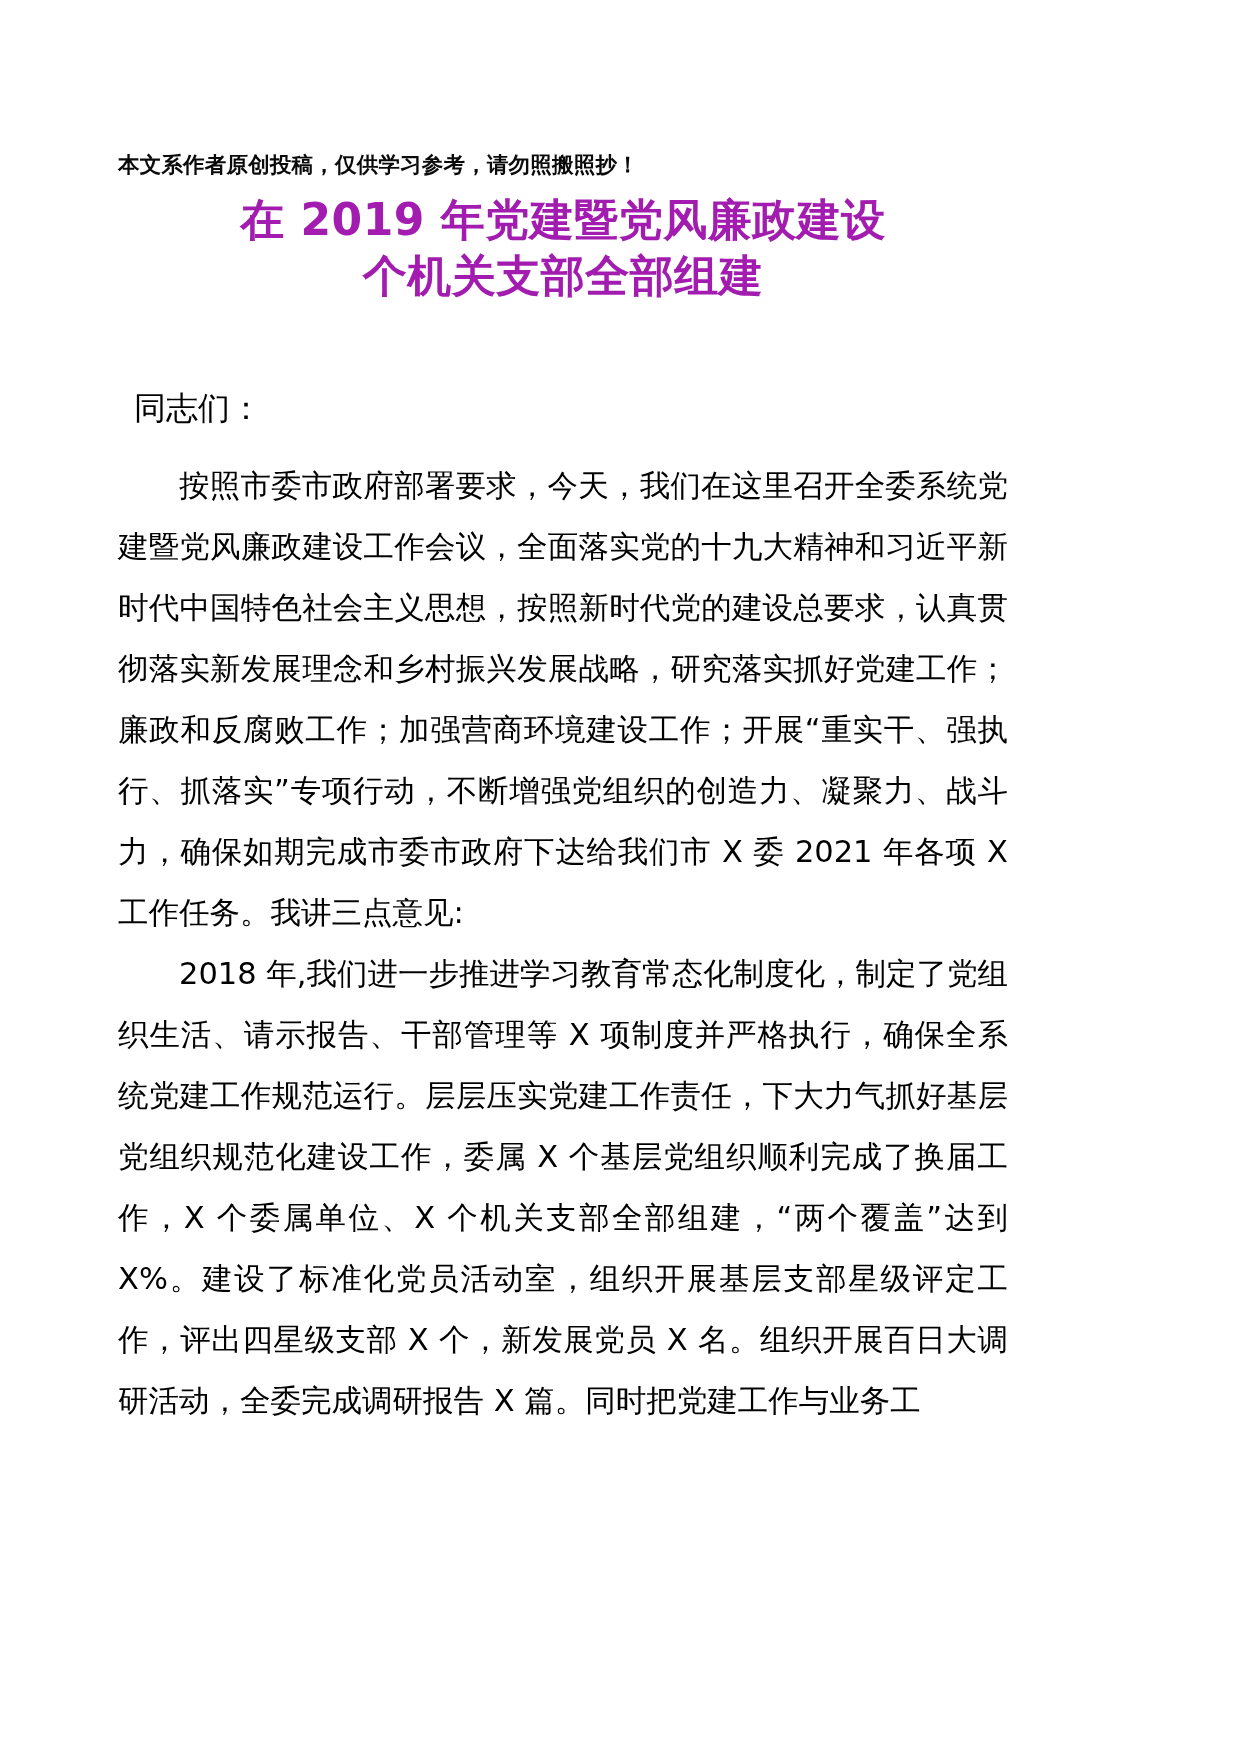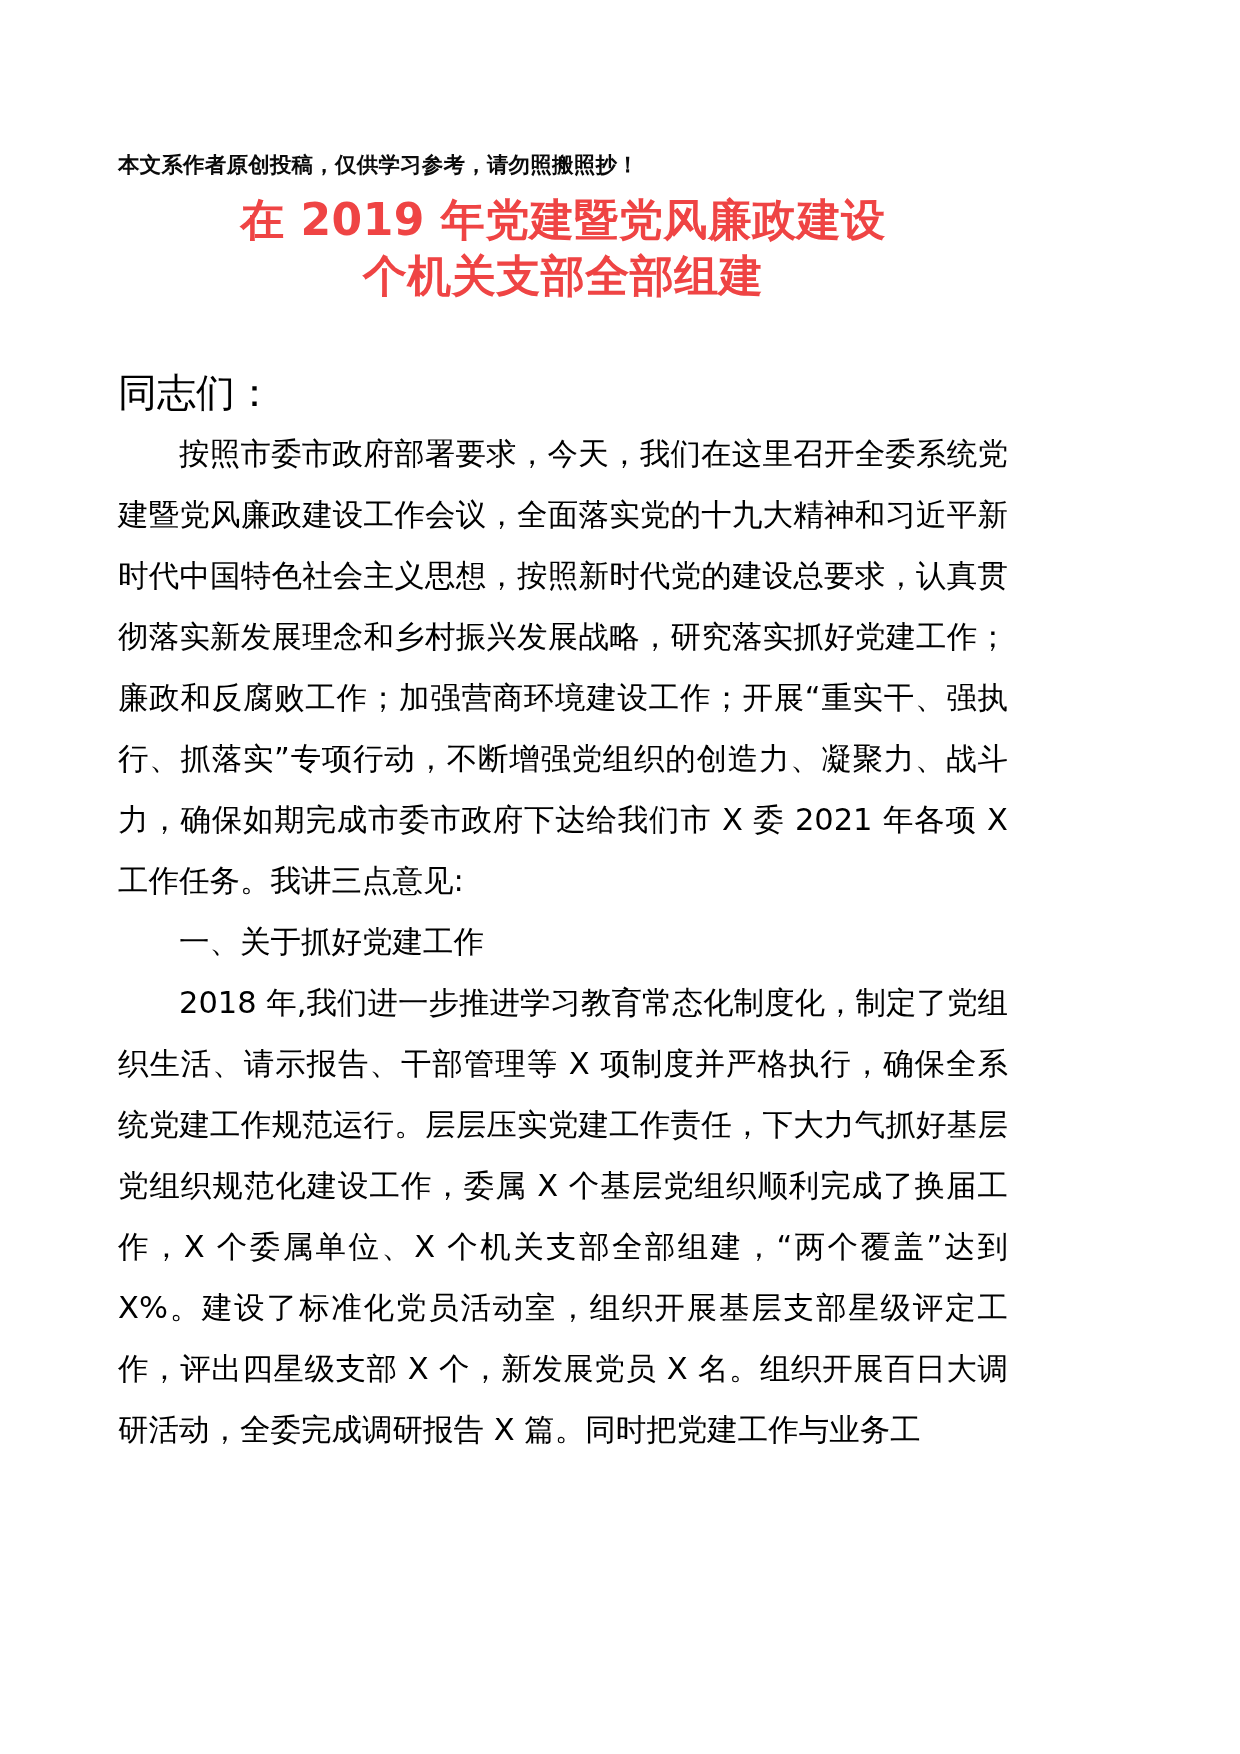--- a/index.html
+++ b/index.html
@@ -42,21 +42,21 @@
   
   .doc-title {
     margin: 0;
     padding-top: 14px;
     text-align: center;
     font-family: "DejaVu Sans", "Liberation Sans", sans-serif;
     font-size: 44px;
     font-weight: 700;
     line-height: 1.28;
     letter-spacing: 0.5px;
-    color: #ef4444;
+    color: #a21caf;
   }
   .doc-title .tl {
     display: block;
     white-space: nowrap;
   }
 
   
   .body-wrap {
     padding-top: 58px;
   }
@@ -68,22 +68,22 @@
     line-height: 61px;
     text-align: justify;
     text-justify: inter-character;
     text-align-last: left;
     color: #000000;
     letter-spacing: 0px;
     word-break: break-all;
   }
 
   p.salutation {
-    margin: 0;
-    font-size: 39px;
+    margin: 16px;
+    font-size: 32px;
     line-height: 61px;
     font-family: "DejaVu Sans", "Liberation Sans", sans-serif;
   }
 
   p.indent {
     text-indent: 61px;
   }
 
   p.heading-sub {
     text-indent: 61px;
@@ -102,19 +102,18 @@
       <span class="tl">在 2019 年党建暨党风廉政建设</span>
       <span class="tl">个机关支部全部组建</span>
     </h1>
 
     <div class="body-wrap">
 
       <p class="salutation">同志们：</p>
 
       <p class="para indent">按照市委市政府部署要求，今天，我们在这里召开全委系统党建暨党风廉政建设工作会议，全面落实党的十九大精神和习近平新时代中国特色社会主义思想，按照新时代党的建设总要求，认真贯彻落实新发展理念和乡村振兴发展战略，研究落实抓好党建工作；廉政和反腐败工作；加强营商环境建设工作；开展“重实干、强执行、抓落实”专项行动，不断增强党组织的创造力、凝聚力、战斗力，确保如期完成市委市政府下达给我们市 X 委 2021 年各项 X 工作任务。我讲三点意见:</p>
 
-      <p class="para heading-sub">一、关于抓好党建工作</p>
 
       <p class="para indent">2018 年,我们进一步推进学习教育常态化制度化，制定了党组织生活、请示报告、干部管理等 X 项制度并严格执行，确保全系统党建工作规范运行。层层压实党建工作责任，下大力气抓好基层党组织规范化建设工作，委属 X 个基层党组织顺利完成了换届工作，X 个委属单位、X 个机关支部全部组建，“两个覆盖”达到 X%。建设了标准化党员活动室，组织开展基层支部星级评定工作，评出四星级支部 X 个，新发展党员 X 名。组织开展百日大调研活动，全委完成调研报告 X 篇。同时把党建工作与业务工</p>
 
     </div>
   </div>
 </div>
 
 </body></html>

